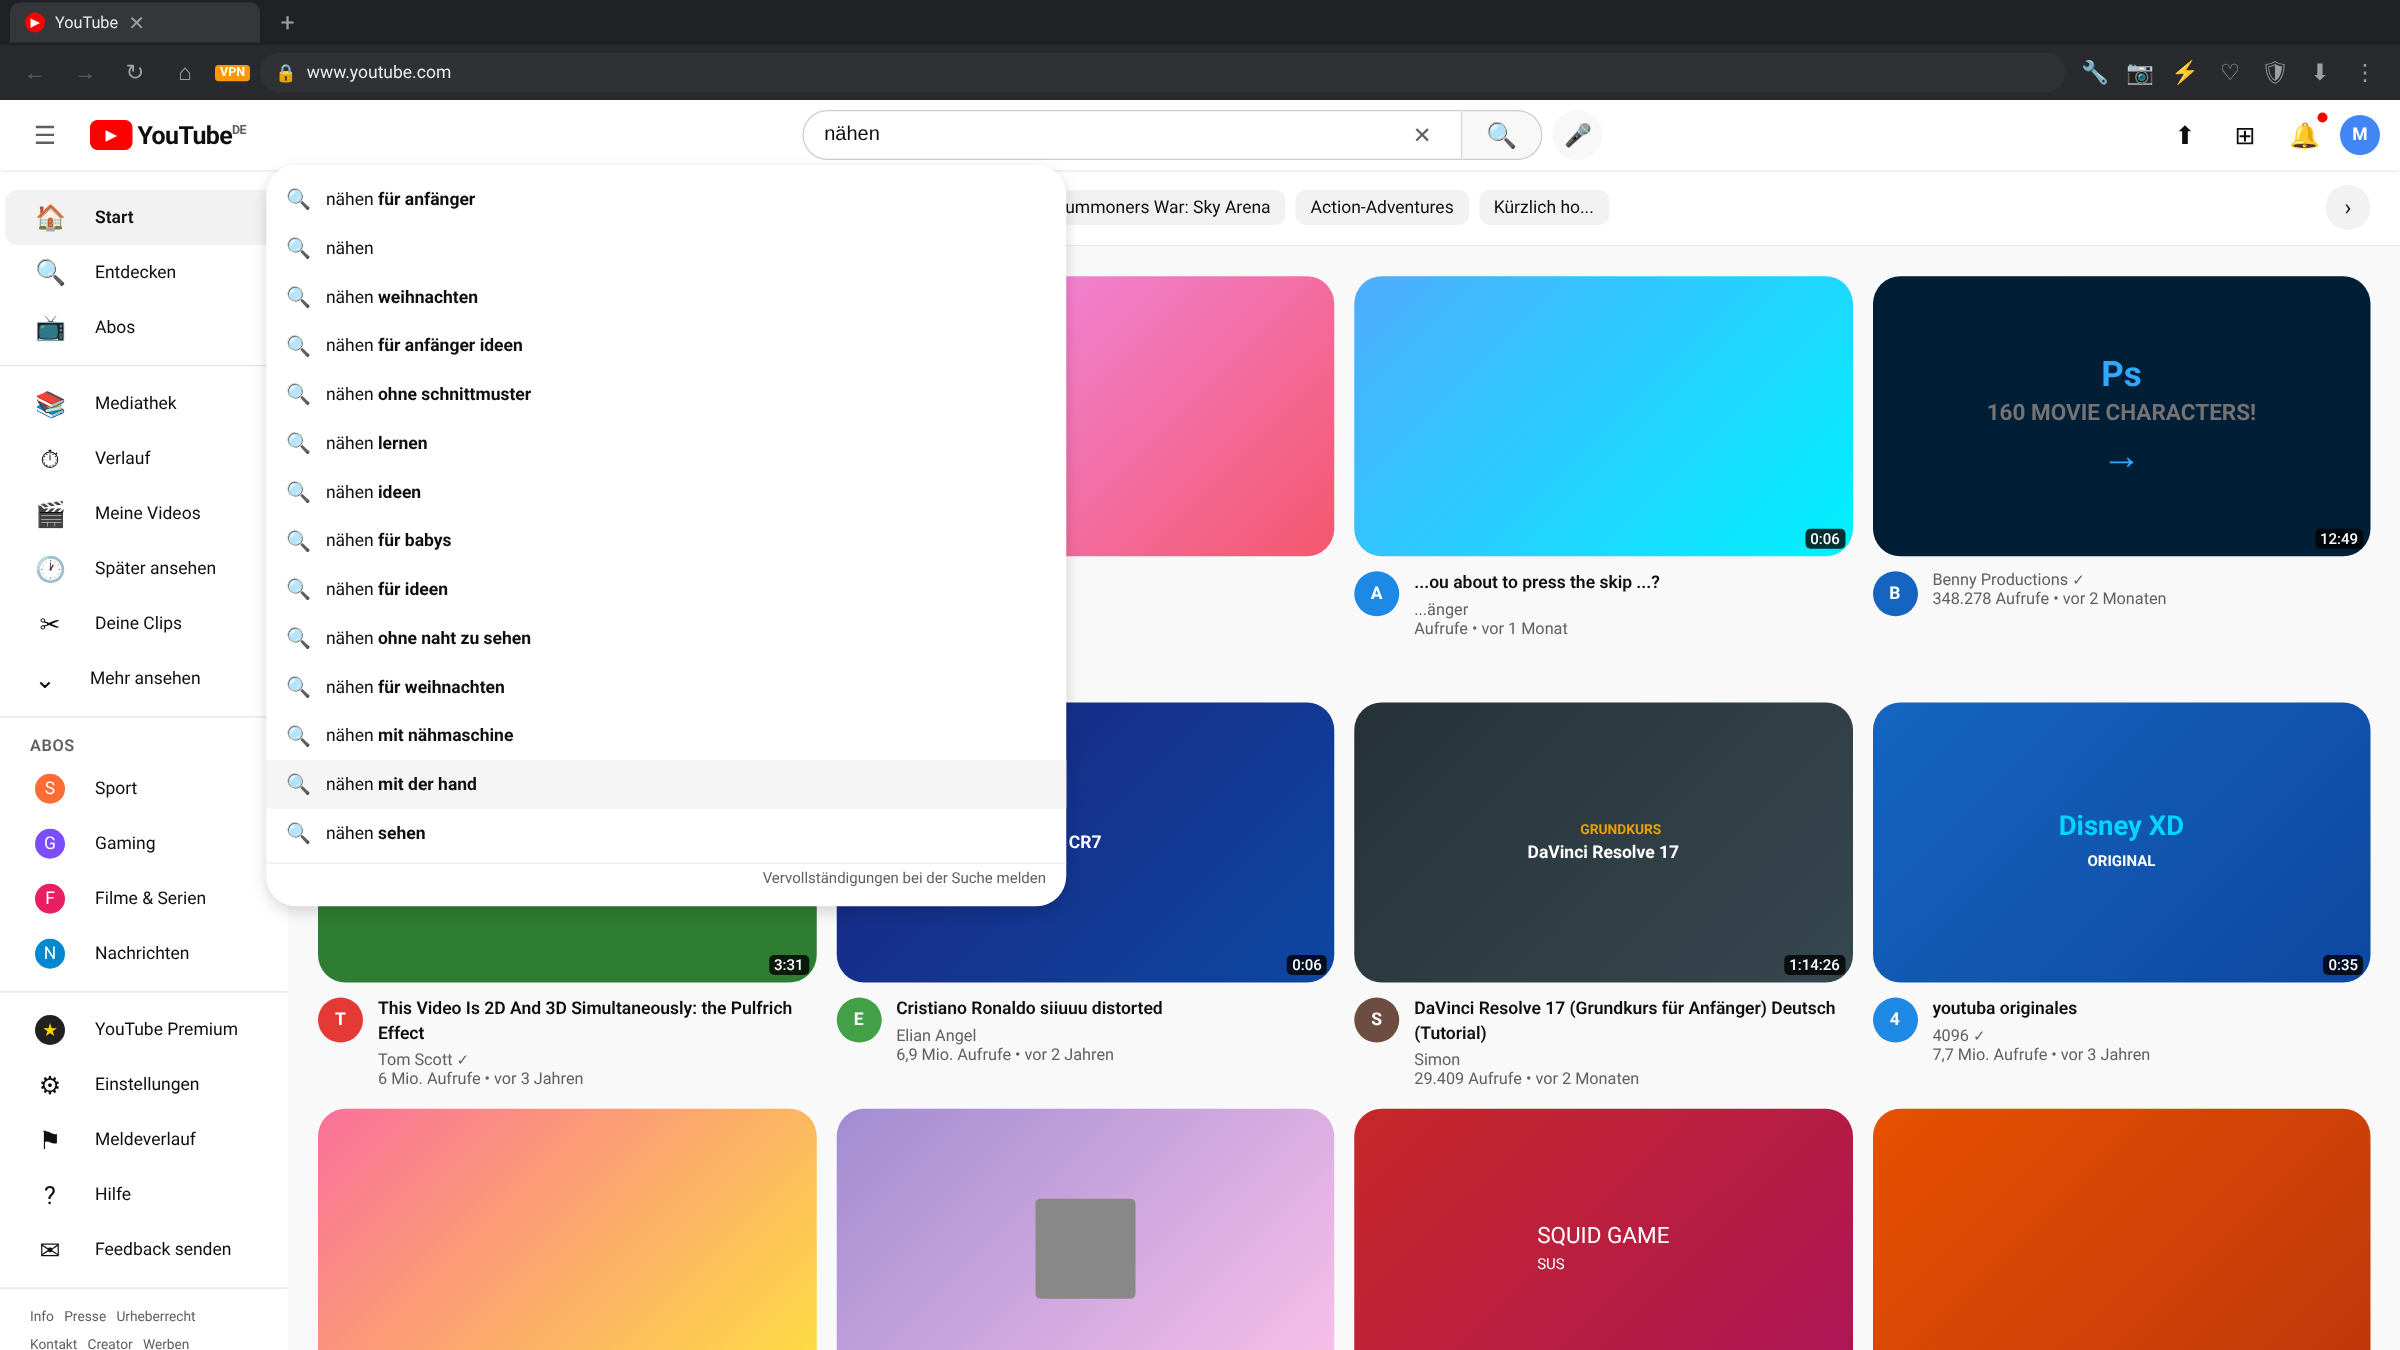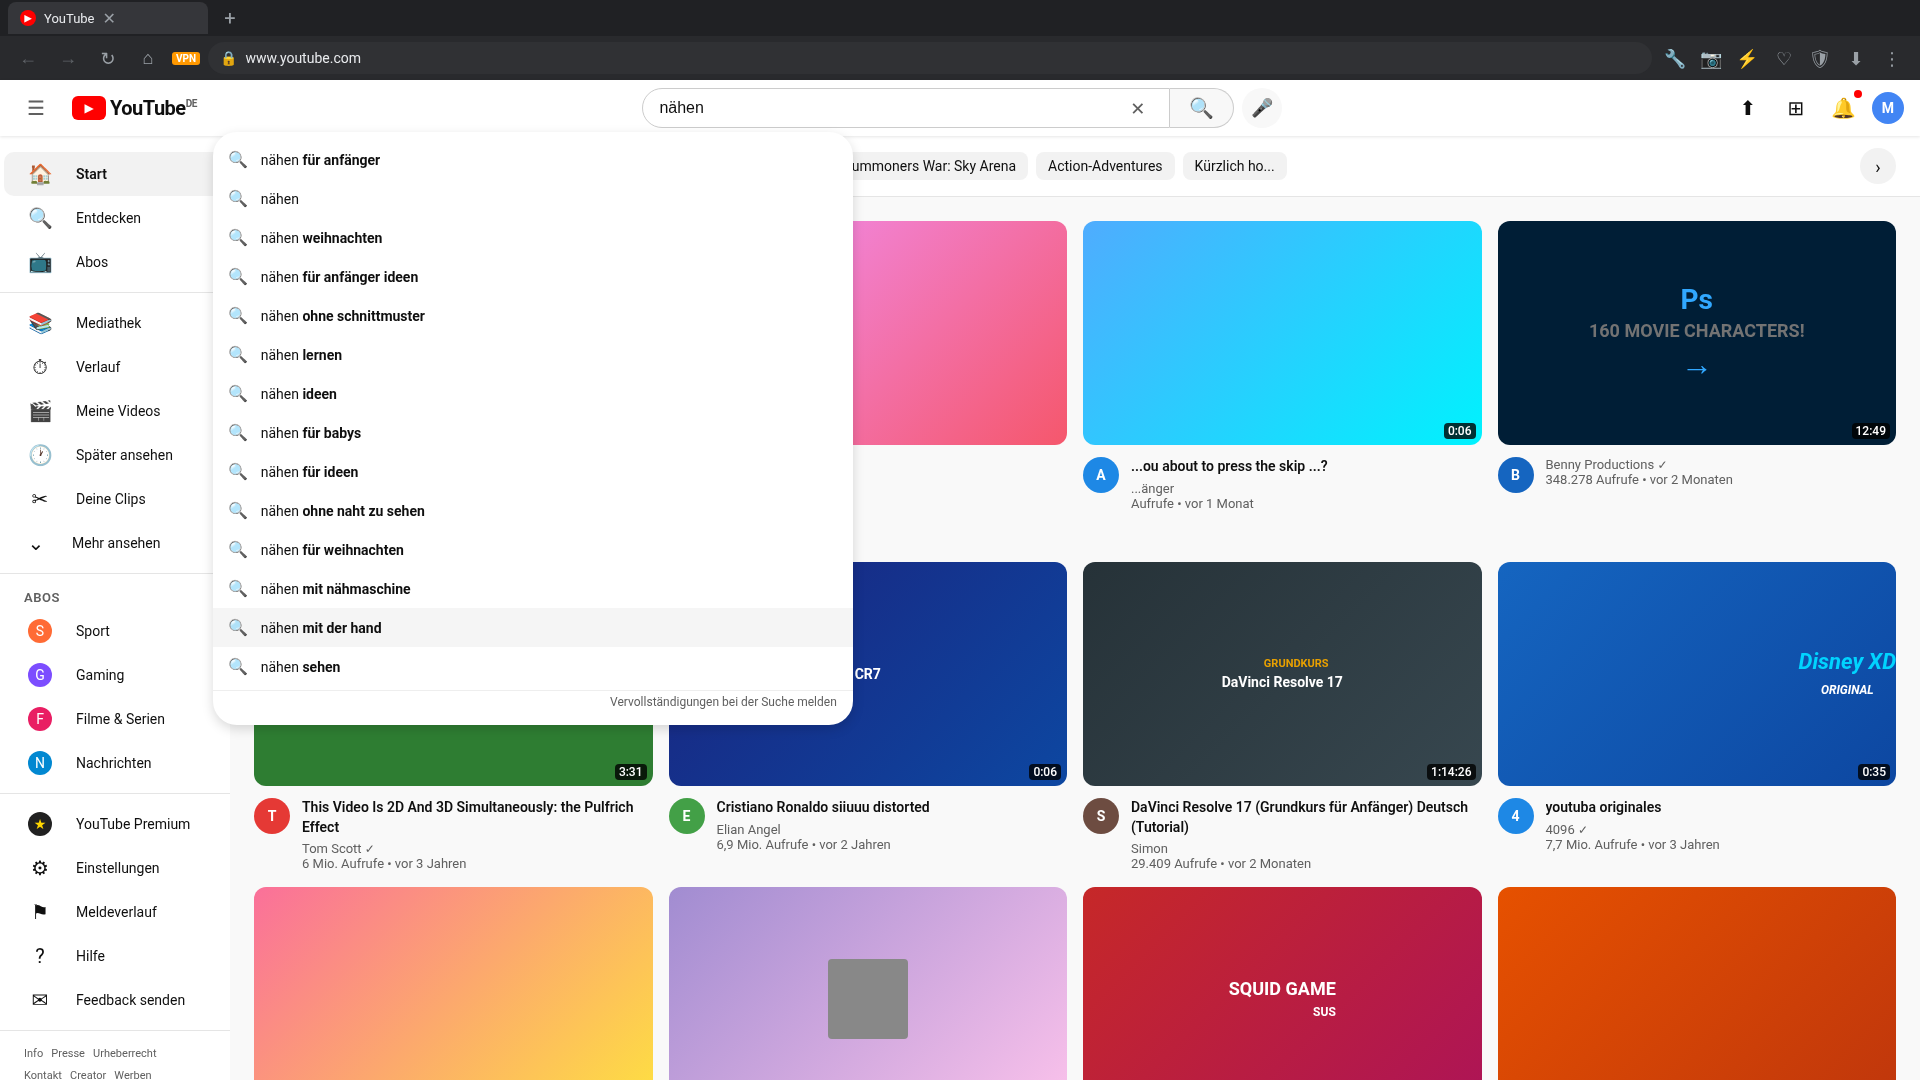--- a/index.html
+++ b/index.html
@@ -70,21 +70,21 @@
     
     .yt-content { flex: 1; overflow-y: auto; padding: 0; }
 
     
     .filter-bar { background: white; padding: 12px 24px; display: flex; align-items: center; gap: 8px; position: sticky; top: 0; z-index: 50; overflow-x: hidden; border-bottom: 1px solid #e5e5e5; }
     .filter-chip { padding: 6px 12px; border-radius: 8px; font-size: 14px; cursor: pointer; white-space: nowrap; }
     .filter-chip.active { background: #0f0f0f; color: white; }
     .filter-chip:not(.active) { background: #f2f2f2; color: #0f0f0f; }
     .filter-arrow { width: 36px; height: 36px; border-radius: 50%; background: #f2f2f2; display: flex; align-items: center; justify-content: center; cursor: pointer; margin-left: auto; font-size: 18px; }
     .video-card { cursor: pointer; }
-    .video-thumb { width: 100%; aspect-ratio: 16/9; background: #ccc; border-radius: 12px; overflow: hidden; position: relative; }
+    .video-thumb { width: 100%; aspect-ratio: 16/9; background: #ccc; border-radius: 22px; overflow: hidden; position: relative; }
     .video-duration { position: absolute; bottom: 6px; right: 6px; background: rgba(0,0,0,0.8); color: white; font-size: 12px; padding: 1px 4px; border-radius: 4px; font-weight: 500; }
     .video-info { display: flex; gap: 12px; margin-top: 12px; }
     .video-meta { flex: 1; }
     .video-title { font-size: 14px; font-weight: 600; color: #0f0f0f; line-height: 1.4; margin-bottom: 4px; display: -webkit-box; -webkit-line-clamp: 2; -webkit-box-orient: vertical; overflow: hidden; }
     .channel-name { font-size: 13px; color: #606060; }
     .video-stats { font-size: 13px; color: #606060; }
     .verified-icon { color: #606060; font-size: 12px; }
     .ad-badge { background: #0f9d58; color: white; font-size: 10px; padding: 1px 6px; border-radius: 2px; display: inline-block; margin-bottom: 4px; }
     .thumb-2 { background: linear-gradient(135deg, #f093fb 0%, #f5576c 100%); }
     .thumb-3 { background: linear-gradient(135deg, #4facfe 0%, #00f2fe 100%); }
@@ -475,21 +475,21 @@
             <div class="video-meta">
               <div class="video-title">DaVinci Resolve 17 (Grundkurs für Anfänger) Deutsch (Tutorial)</div>
               <div class="channel-name">Simon</div>
               <div class="video-stats">29.409 Aufrufe • vor 2 Monaten</div>
             </div>
           </div>
         </div>
 
         <div class="video-card">
           <div class="video-thumb thumb-disney">
-            <div style="width:100%;height:100%;display:flex;align-items:center;justify-content:flex-end;font-style:italic;">
+            <div style="width:100%;height:100%;display:flex;align-items:center;justify-content:center;">
               <div style="text-align:center;color:#00d4ff;font-size:22px;font-weight:bold;">Disney XD<br><span style="font-size:12px;color:white;">ORIGINAL</span></div>
             </div>
             <div class="video-duration">0:35</div>
           </div>
           <div class="video-info">
             <div class="channel-avatar-text channel-avatar-color-5">4</div>
             <div class="video-meta">
               <div class="video-title">youtuba originales</div>
               <div class="channel-name">4096 <span class="verified-icon">✓</span></div>
               <div class="video-stats">7,7 Mio. Aufrufe • vor 3 Jahren</div>
@@ -505,21 +505,21 @@
         <div class="video-card">
           <div class="video-thumb thumb-6">
             <div style="width:100%;height:100%;display:flex;align-items:center;justify-content:center;">
               <div style="width:80px;height:80px;background:#888;border-radius:4px;"></div>
             </div>
           </div>
         </div>
         <div class="video-card">
           <div class="video-thumb thumb-squid">
             <div style="width:100%;height:100%;display:flex;align-items:center;justify-content:center;">
-              <div style="text-align:right;color:white;font-weight:bold;font-size:18px;">SQUID GAME<br><span style="font-size:12px;">SUS</span></div>
+              <div style="text-align:left;color:white;font-weight:normal;font-size:18px;">SQUID GAME<br><span style="font-size:12px;">SUS</span></div>
             </div>
           </div>
         </div>
         <div class="video-card">
           <div class="video-thumb thumb-rock"></div>
         </div>
       </div>
 
     </div>
   </div>

